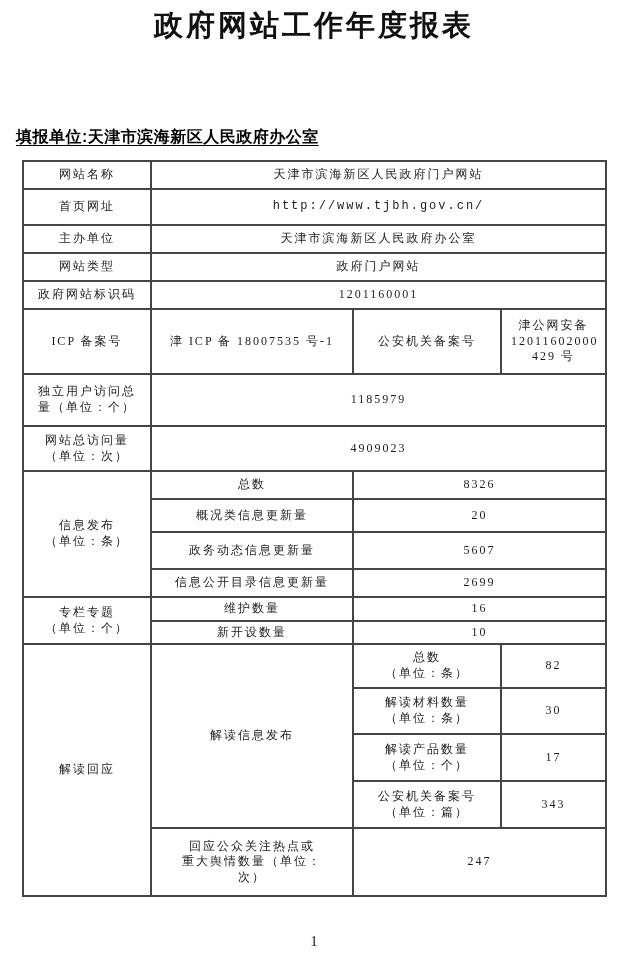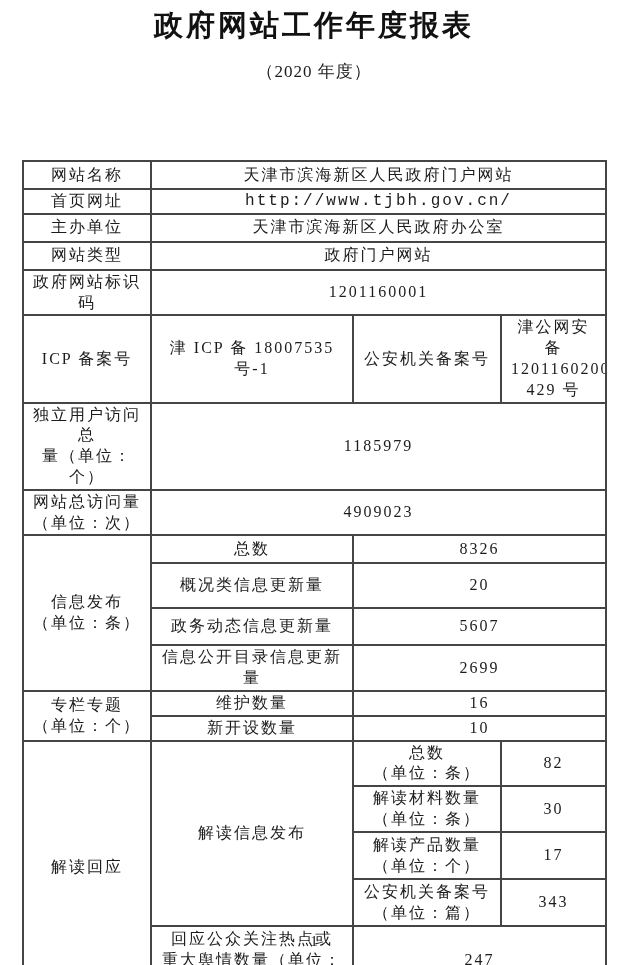--- a/index.html
+++ b/index.html
@@ -23,55 +23,55 @@
     text-decoration:underline;text-underline-offset:3px;
   }
   table.report{
     position:absolute;left:22px;top:160px;width:583px;
     border-collapse:collapse;table-layout:fixed;
   }
   table.report td{
     border:2px solid #454545;
     text-align:center;vertical-align:middle;
     white-space:pre-line;
-    font-size:16px;letter-spacing:2px;line-height:1.3;
+    font-size:12px;letter-spacing:2px;line-height:1.3;
     padding:1px 9px;overflow:hidden;
   }
   td.num{font-size:15px;letter-spacing:1px;}
   td.mono{font-family:"Liberation Mono",monospace;font-size:14px;letter-spacing:0.5px;}
   td.tight{letter-spacing:1px;}
   td.small{font-size:15px;letter-spacing:1px;line-height:1.35;margin-left:17px;}
   .pagenum{
     position:absolute;top:933px;left:0;width:100%;text-align:center;
     font-size:15px;
   }
 </style>
 </head>
 <body>
 
 <div class="page">
 
   <div class="title">政府网站工作年度报表</div>
-  <div class="subtitle">（2020 年度）</div>
+  <div class="unit-line"><span>填报单位:</span><span>天津市滨海新区人民政府办公室</span></div>
 
   <table class="report">
     <colgroup>
       <col style="width:128px">
         <col style="width:202px">
         <col style="width:148px">
         <col style="width:105px">
     </colgroup>
 
     <tbody>
         <tr style="height:28px">
       <td>网站名称</td>
       <td colspan="3">天津市滨海新区人民政府门户网站</td>
     </tr>
 
-    <tr style="height:20px">
+    <tr style="height:36px">
       <td>首页网址</td>
       <td colspan="3" class="mono">http://www.tjbh.gov.cn/</td>
     </tr>
 
     <tr style="height:28px">
       <td>主办单位</td>
       <td colspan="3">天津市滨海新区人民政府办公室</td>
     </tr>
 
     <tr style="height:28px">
@@ -104,21 +104,21 @@
 （单位：次）</td>
       <td colspan="3" class="num">4909023</td>
     </tr>
 
     <tr style="height:28px">
       <td rowspan="4" class="tight">信息发布
 （单位：条）</td>
       <td>总数</td>
       <td colspan="2" class="num">8326</td>
     </tr>
-    <tr style="height:45px">
+    <tr style="height:33px">
       <td>概况类信息更新量</td>
       <td colspan="2" class="num">20</td>
     </tr>
     <tr style="height:37px">
       <td>政务动态信息更新量</td>
       <td colspan="2" class="num">5607</td>
     </tr>
     <tr style="height:28px">
       <td class="tight">信息公开目录信息更新量</td>
       <td colspan="2" class="num">2699</td>

